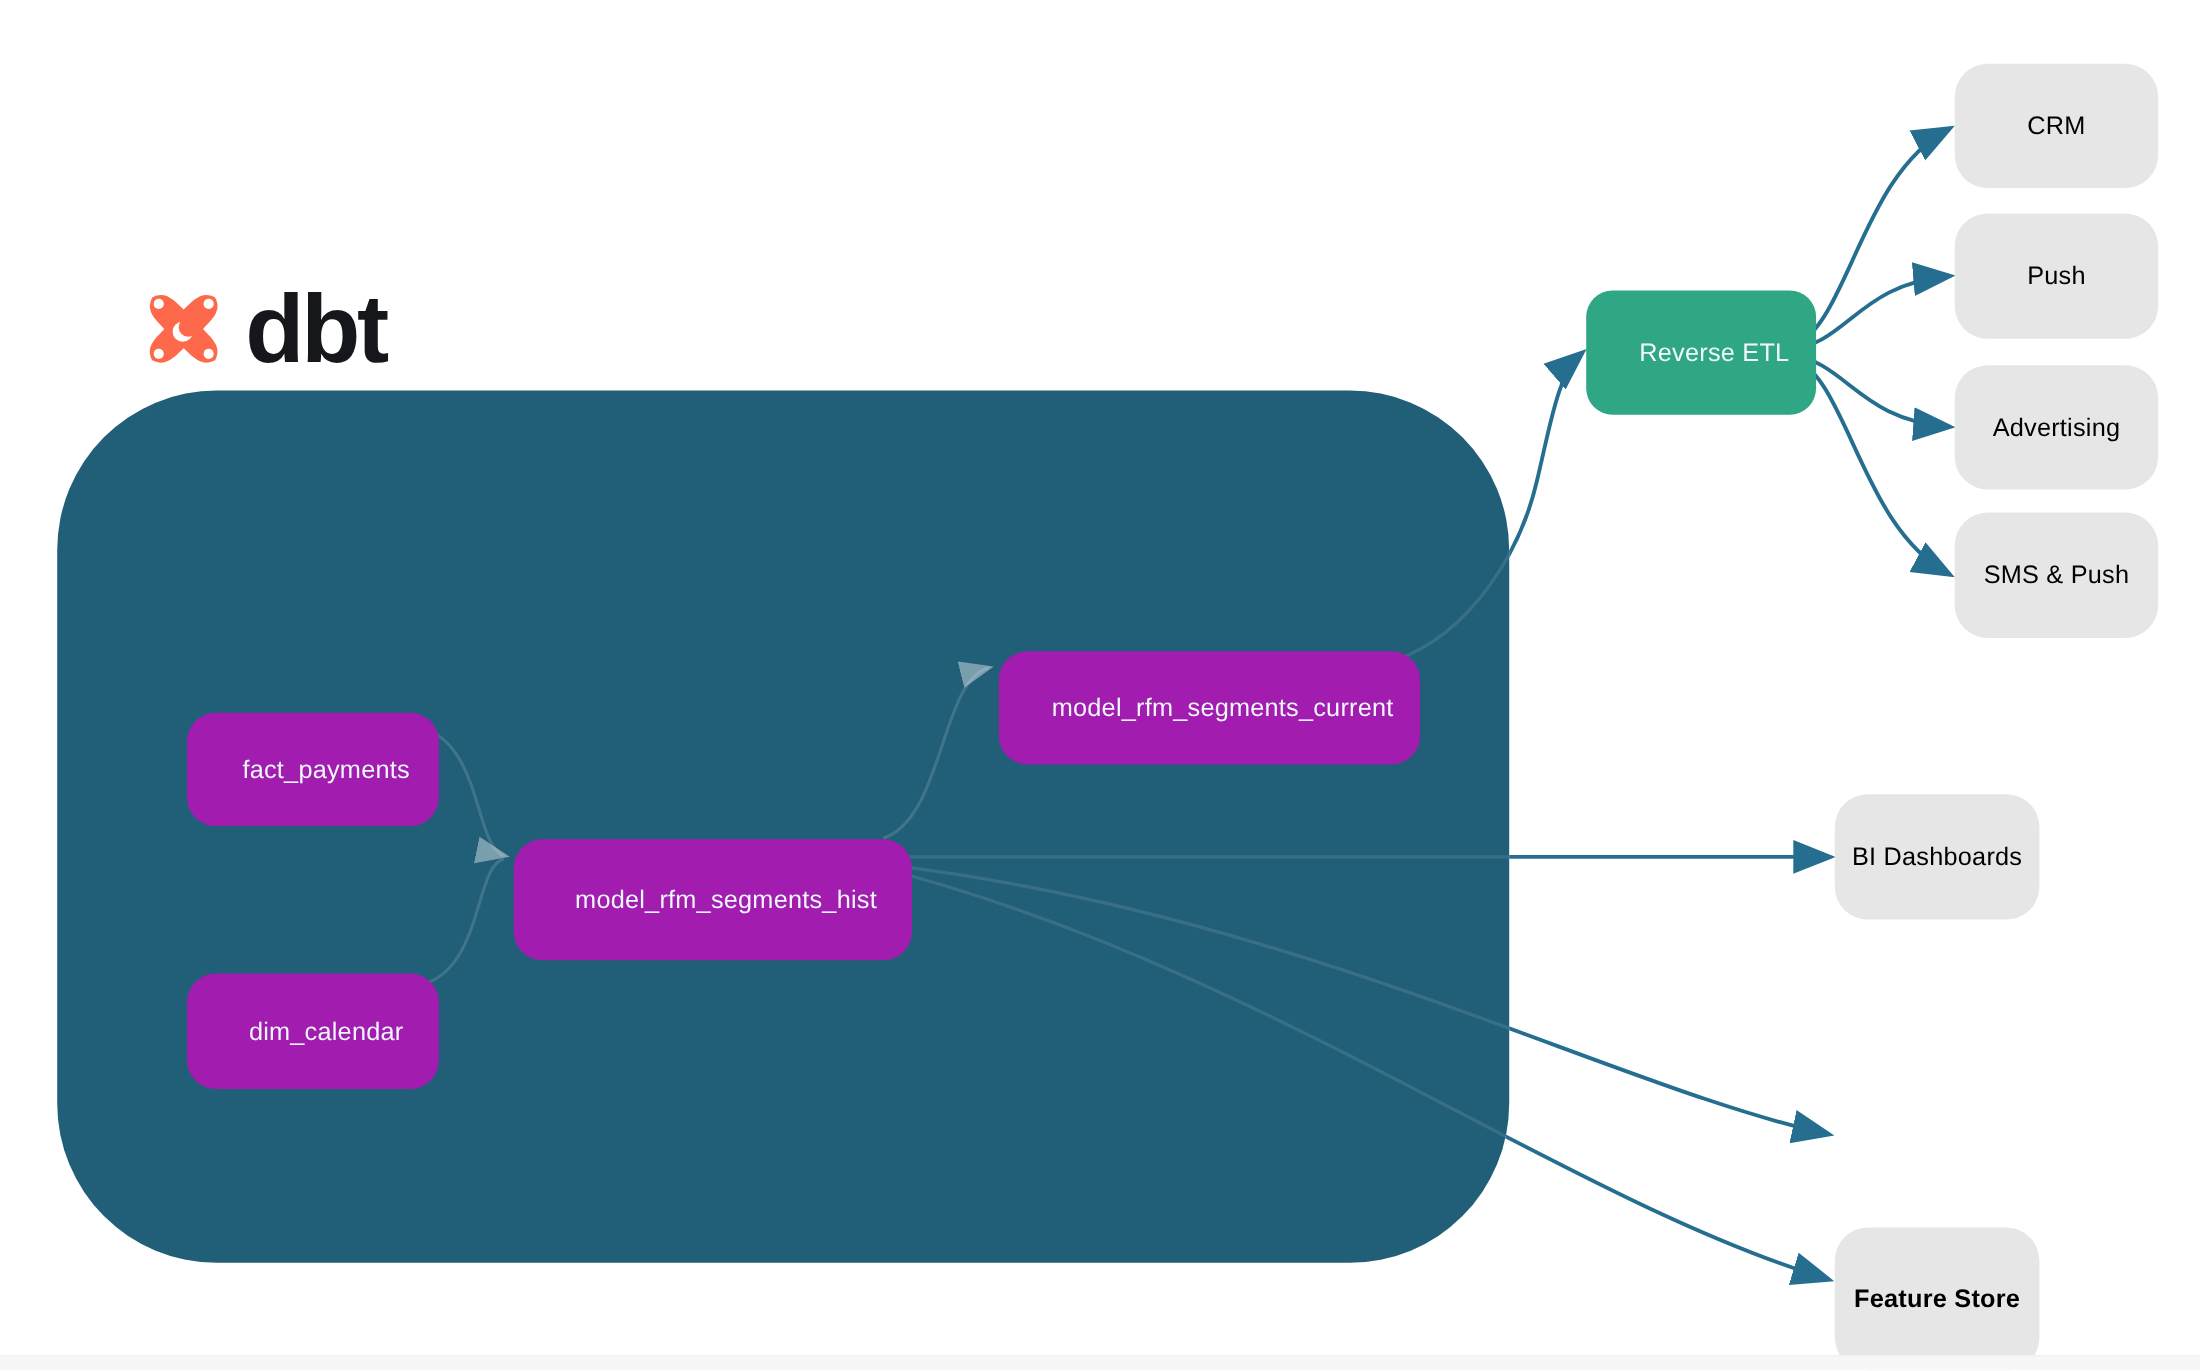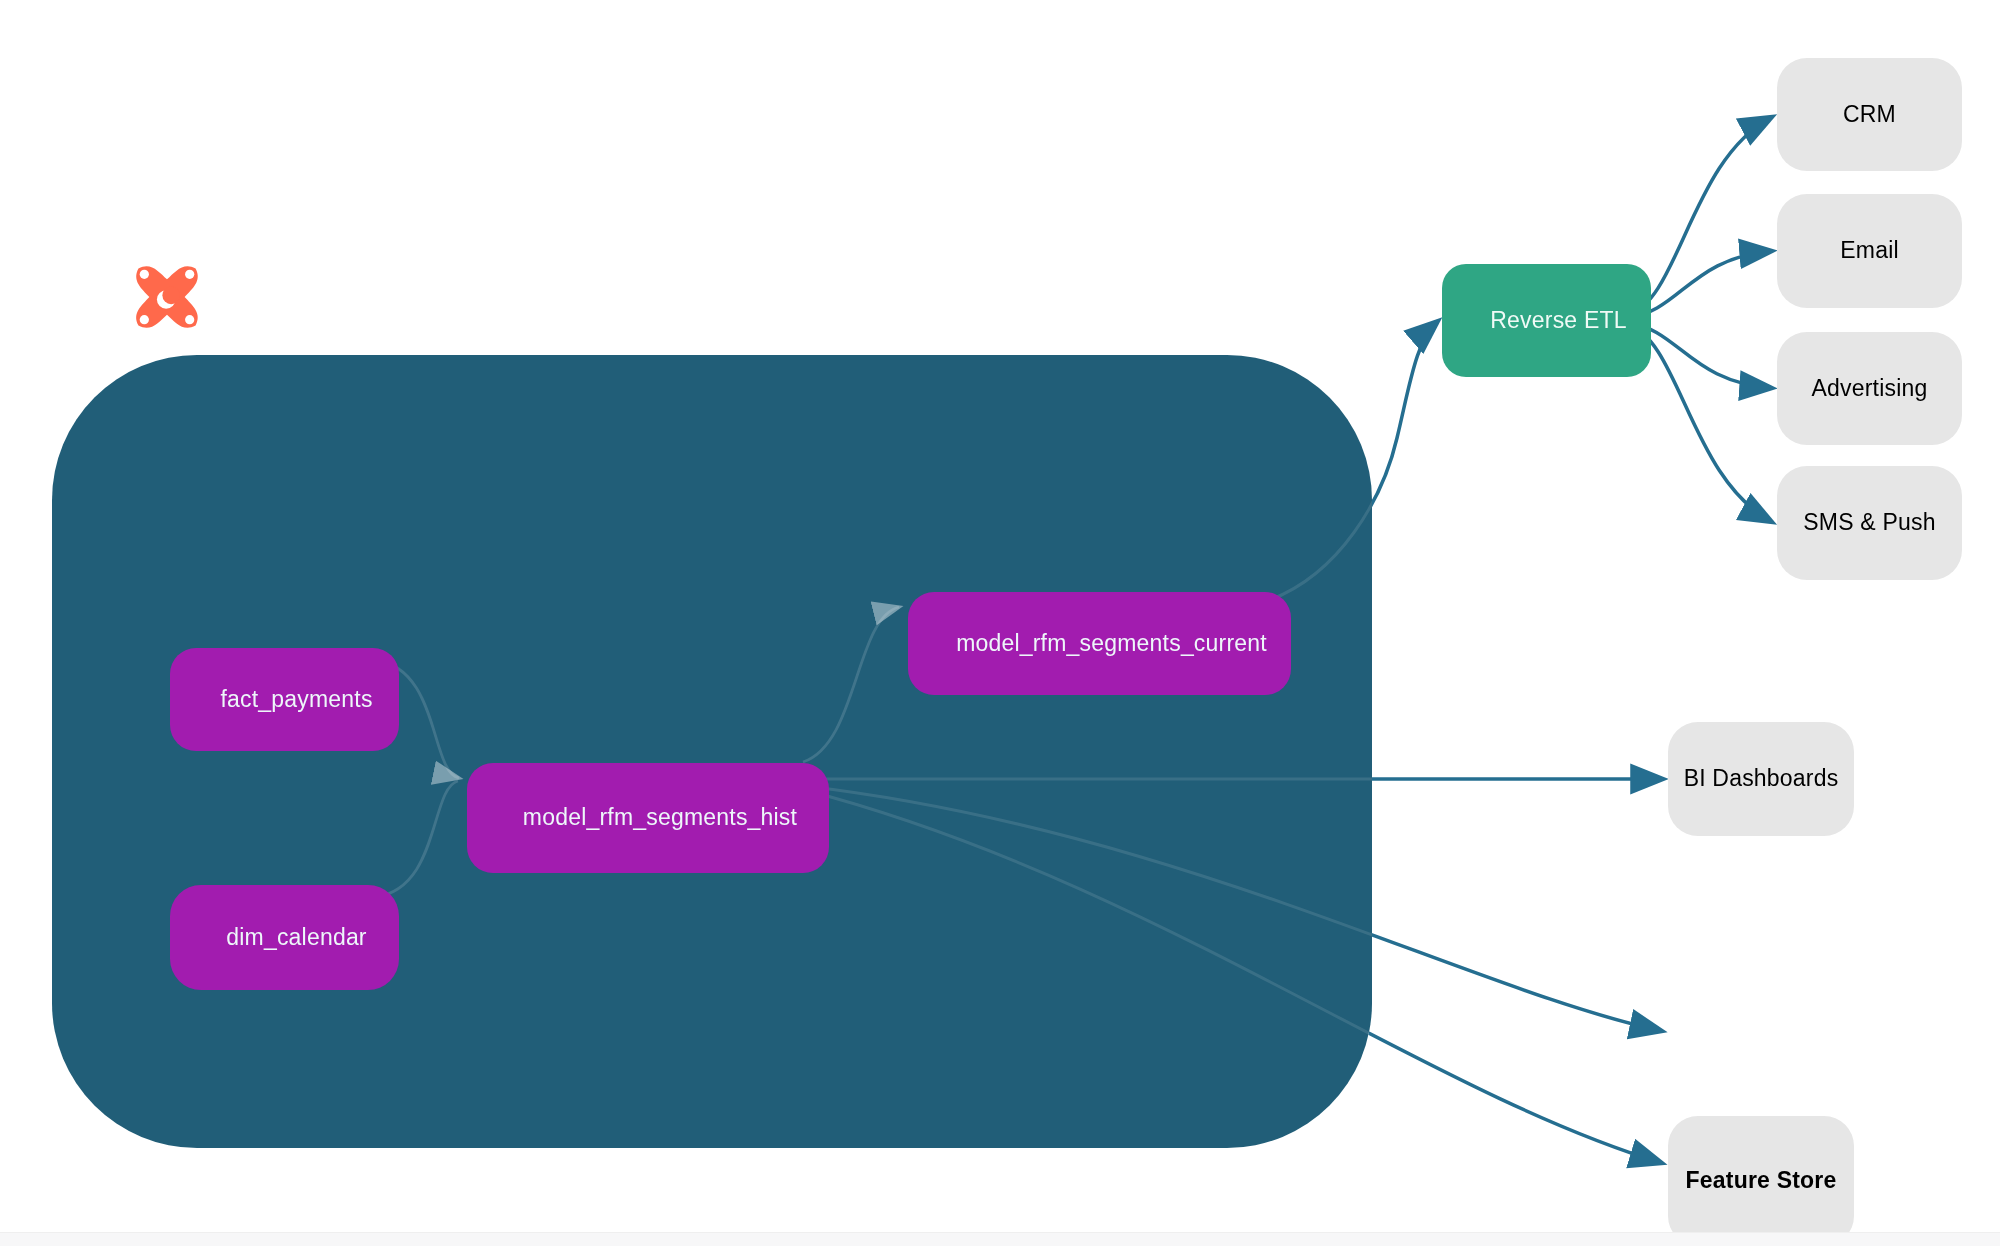--- a/index.html
+++ b/index.html
@@ -68,48 +68,49 @@
   <div class="logo">
     <svg width="84" height="84" viewBox="0 0 100 100">
       <path d="M16 16 C31 8 40 20 50 29 C60 20 69 8 84 16 C92 31 80 40 71 50 C80 60 92 69 84 84 C69 92 60 80 50 71 C40 80 31 92 16 84 C8 69 20 60 29 50 C20 40 8 31 16 16 Z" fill="#FF694B"></path>
       <circle cx="23" cy="23" r="5.5" fill="#ffffff"></circle>
       <circle cx="77" cy="23" r="5.5" fill="#ffffff"></circle>
       <circle cx="23" cy="77" r="5.5" fill="#ffffff"></circle>
       <circle cx="77" cy="77" r="5.5" fill="#ffffff"></circle>
       <circle cx="49" cy="53" r="11" fill="#ffffff"></circle>
       <circle cx="55" cy="48" r="10.5" fill="#FF694B"></circle>
     </svg>
+    <span class="logo-text">dbt</span>
   </div>
 
   <div class="node model-node" style="left:170px;top:608px;width:205px;height:103px;">
     <span>fact_payments</span>
   </div>
 
-  <div class="node model-node" style="left:170px;top:845px;width:205px;height:105px;border-radius:31px;">
+  <div class="node model-node" style="left:170px;top:845px;width:205px;height:105px;">
     <span>dim_calendar</span>
   </div>
 
   <div class="node model-node" style="left:467px;top:723px;width:338px;height:110px;">
     <span>model_rfm_segments_hist</span>
   </div>
 
   <div class="node model-node" style="left:908px;top:552px;width:359px;height:103px;">
     <span>model_rfm_segments_current</span>
   </div>
 
   <div class="node etl-node" style="left:1442px;top:264px;width:185px;height:113px;">
     <span>Reverse ETL</span>
   </div>
 
   <div class="node dest-node" style="left:1777px;top:58px;width:185px;height:113px;">
     <span>CRM</span>
   </div>
 
   <div class="node dest-node" style="left:1777px;top:194px;width:185px;height:114px;">
-    <span>Email</span>
+    <span>Push</span>
   </div>
 
   <div class="node dest-node" style="left:1777px;top:332px;width:185px;height:113px;">
     <span>Advertising</span>
   </div>
 
   <div class="node dest-node" style="left:1777px;top:466px;width:185px;height:114px;">
     <span>SMS &amp; Push</span>
   </div>
 

